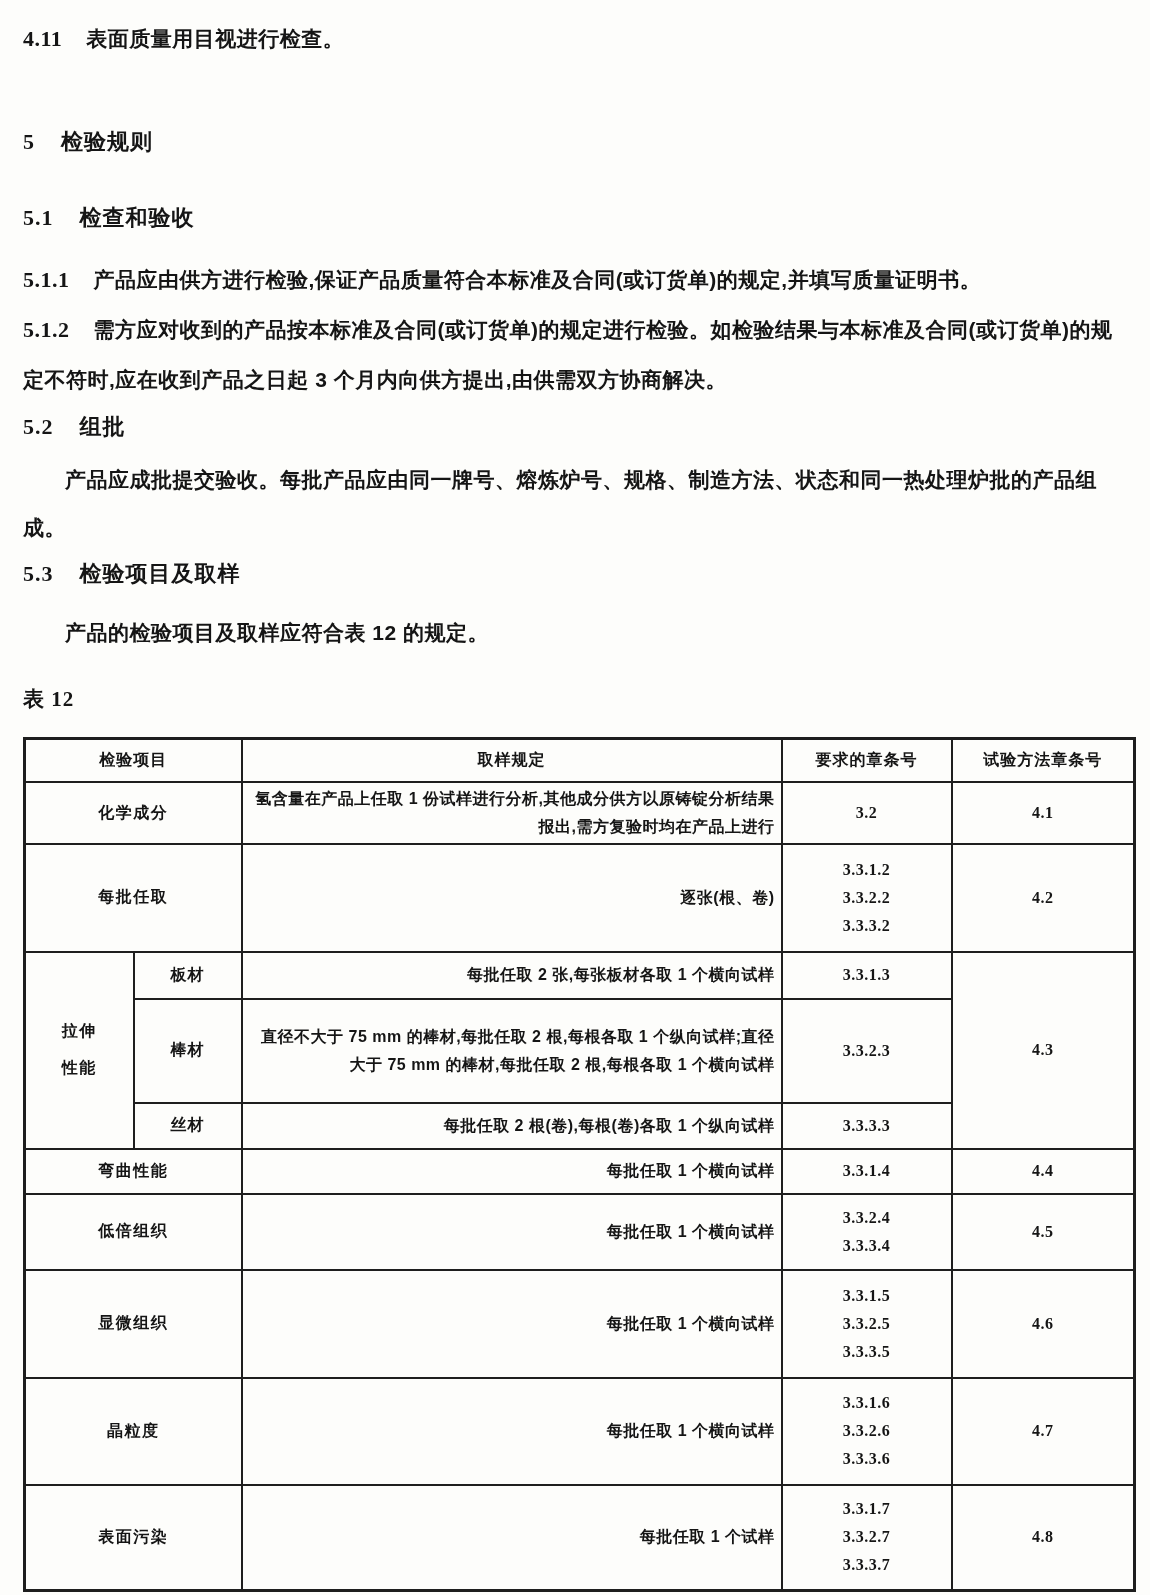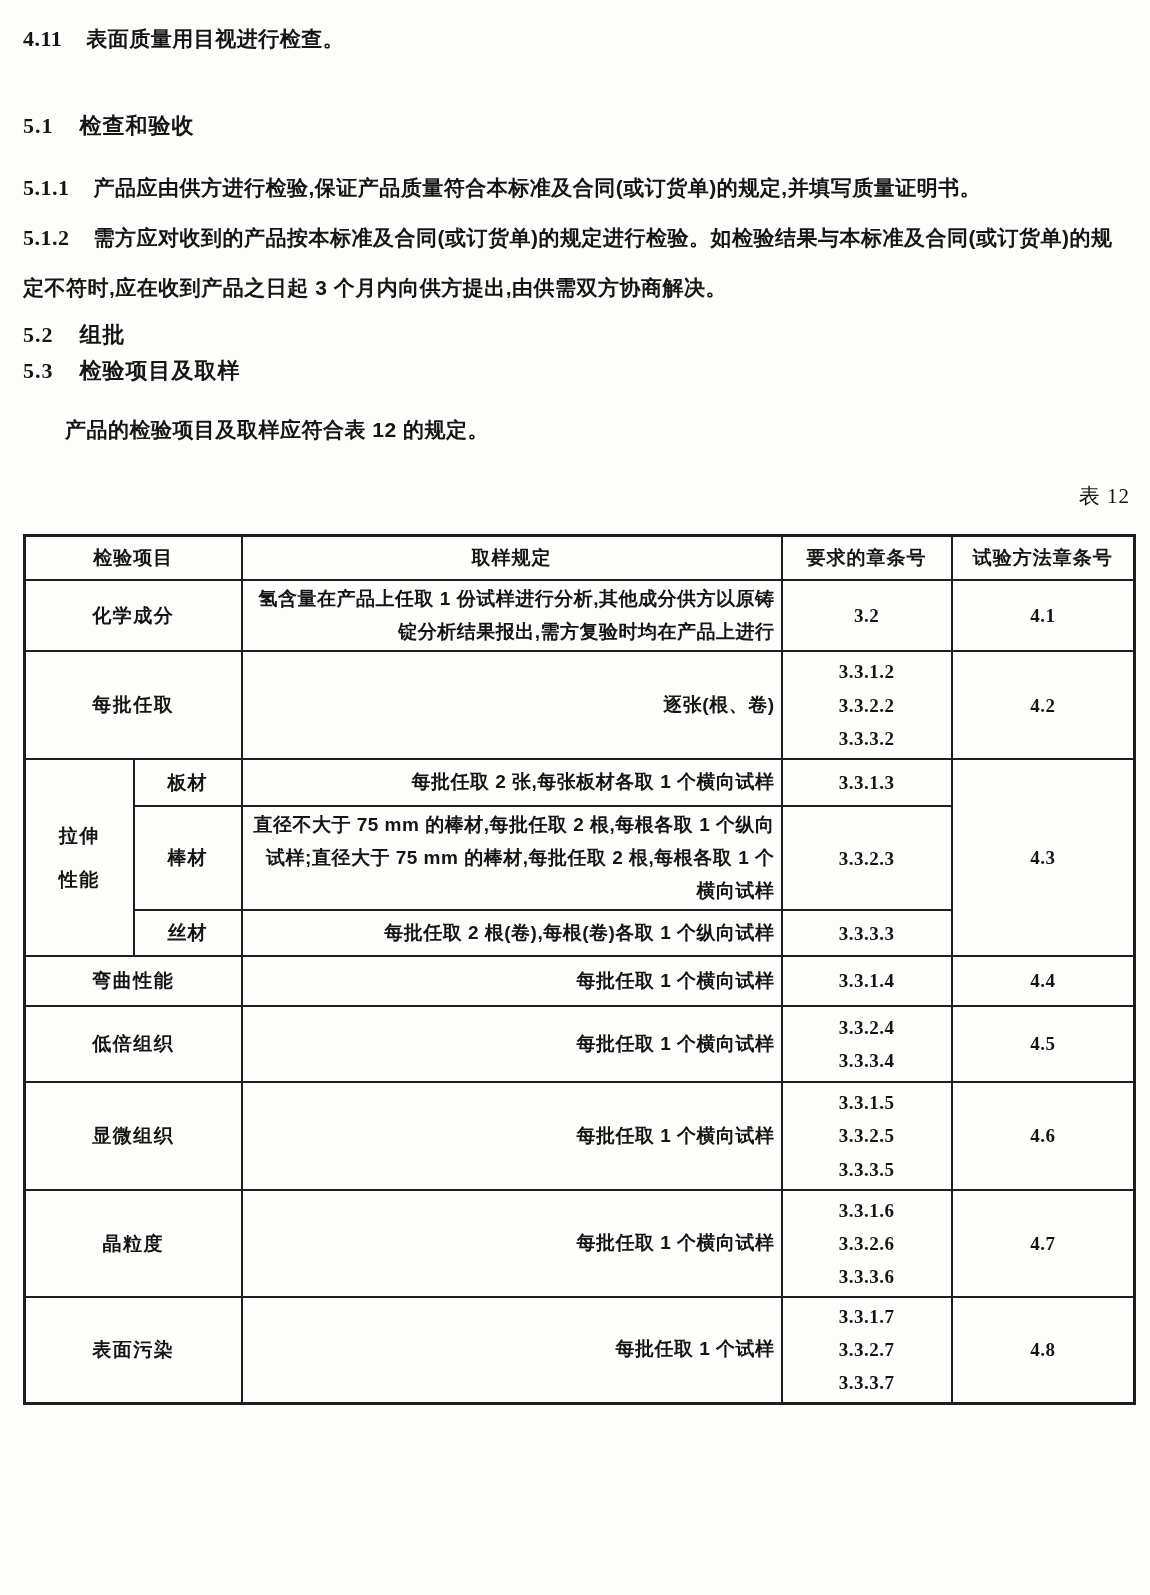--- a/index.html
+++ b/index.html
@@ -31,65 +31,67 @@
   #h5   { margin-top: 62px; }
   #h51  { margin-top: 46px; }
   #p511 { margin-top: 22px; }
   #p512 { margin-top: 0; }
   #h52  { margin-top: 8px; }
   #p52  { margin-top: 14px; }
   #h53  { margin-top: 6px; }
   #p53  { margin-top: 20px; }
 
   .tbl-caption {
-    text-align: right; font-size: 21px; font-weight: 400;
+    text-align: left; font-size: 21px; font-weight: 700;
     letter-spacing: 1px; margin-top: 28px;
   }
   .tbl-caption .tnum { font-family: "Liberation Serif", serif; }
 
   table.t12 {
     margin-top: 24px;
     border-collapse: collapse;
     table-layout: fixed;
     width: 1110px;
   }
   .t12 td {
     border: 2px solid #1e1e1e;
     padding: 2px 6px;
     vertical-align: middle;
-    font-size: 19px;
+    font-size: 16px;
   }
   .t12 { border: 3px solid #1e1e1e; }
   .c-head { text-align: center; font-weight: 700; letter-spacing: 1px; }
   .c-item { text-align: center; font-weight: 700; letter-spacing: 1.5px; white-space: pre-line; line-height: 2.3; }
   .c-sub  { text-align: center; font-weight: 700; letter-spacing: 1px; }
   .c-samp { text-align: right; font-weight: 600; letter-spacing: 0.5px; line-height: 1.72; padding-left: 14px; padding-right: 12px; }
   .c-num  {
     text-align: center; white-space: pre-line;
     font-family: "Liberation Serif", serif;
     font-weight: 700; font-size: 20px;
     line-height: 1.75; letter-spacing: 0.5px;
   }
 </style>
 </head>
 <body>
 
 <div class="page">
 
   <p class="clause" id="c411"><span class="pnum">4.11</span><span>表面质量用目视进行检查。</span></p>
 
+  <p class="heading" id="h5"><span class="hnum">5</span><span>检验规则</span></p>
 
   <p class="heading" id="h51"><span class="hnum">5.1</span><span>检查和验收</span></p>
 
   <p class="clause" id="p511"><span class="pnum">5.1.1</span><span>产品应由供方进行检验,保证产品质量符合本标准及合同(或订货单)的规定,并填写质量证明书。</span></p>
 
   <p class="clause" id="p512"><span class="pnum">5.1.2</span><span>需方应对收到的产品按本标准及合同(或订货单)的规定进行检验。如检验结果与本标准及合同(或订货单)的规定不符时,应在收到产品之日起 3 个月内向供方提出,由供需双方协商解决。</span></p>
 
   <p class="heading" id="h52"><span class="hnum">5.2</span><span>组批</span></p>
 
+  <p class="clause indent" id="p52">产品应成批提交验收。每批产品应由同一牌号、熔炼炉号、规格、制造方法、状态和同一热处理炉批的产品组成。</p>
 
   <p class="heading" id="h53"><span class="hnum">5.3</span><span>检验项目及取样</span></p>
 
   <p class="clause indent" id="p53">产品的检验项目及取样应符合表 12 的规定。</p>
 
   <div class="tbl-caption"><span class="tnum">表 12</span></div>
 
   <table class="t12">
     <colgroup>
       <col style="width:109px">

